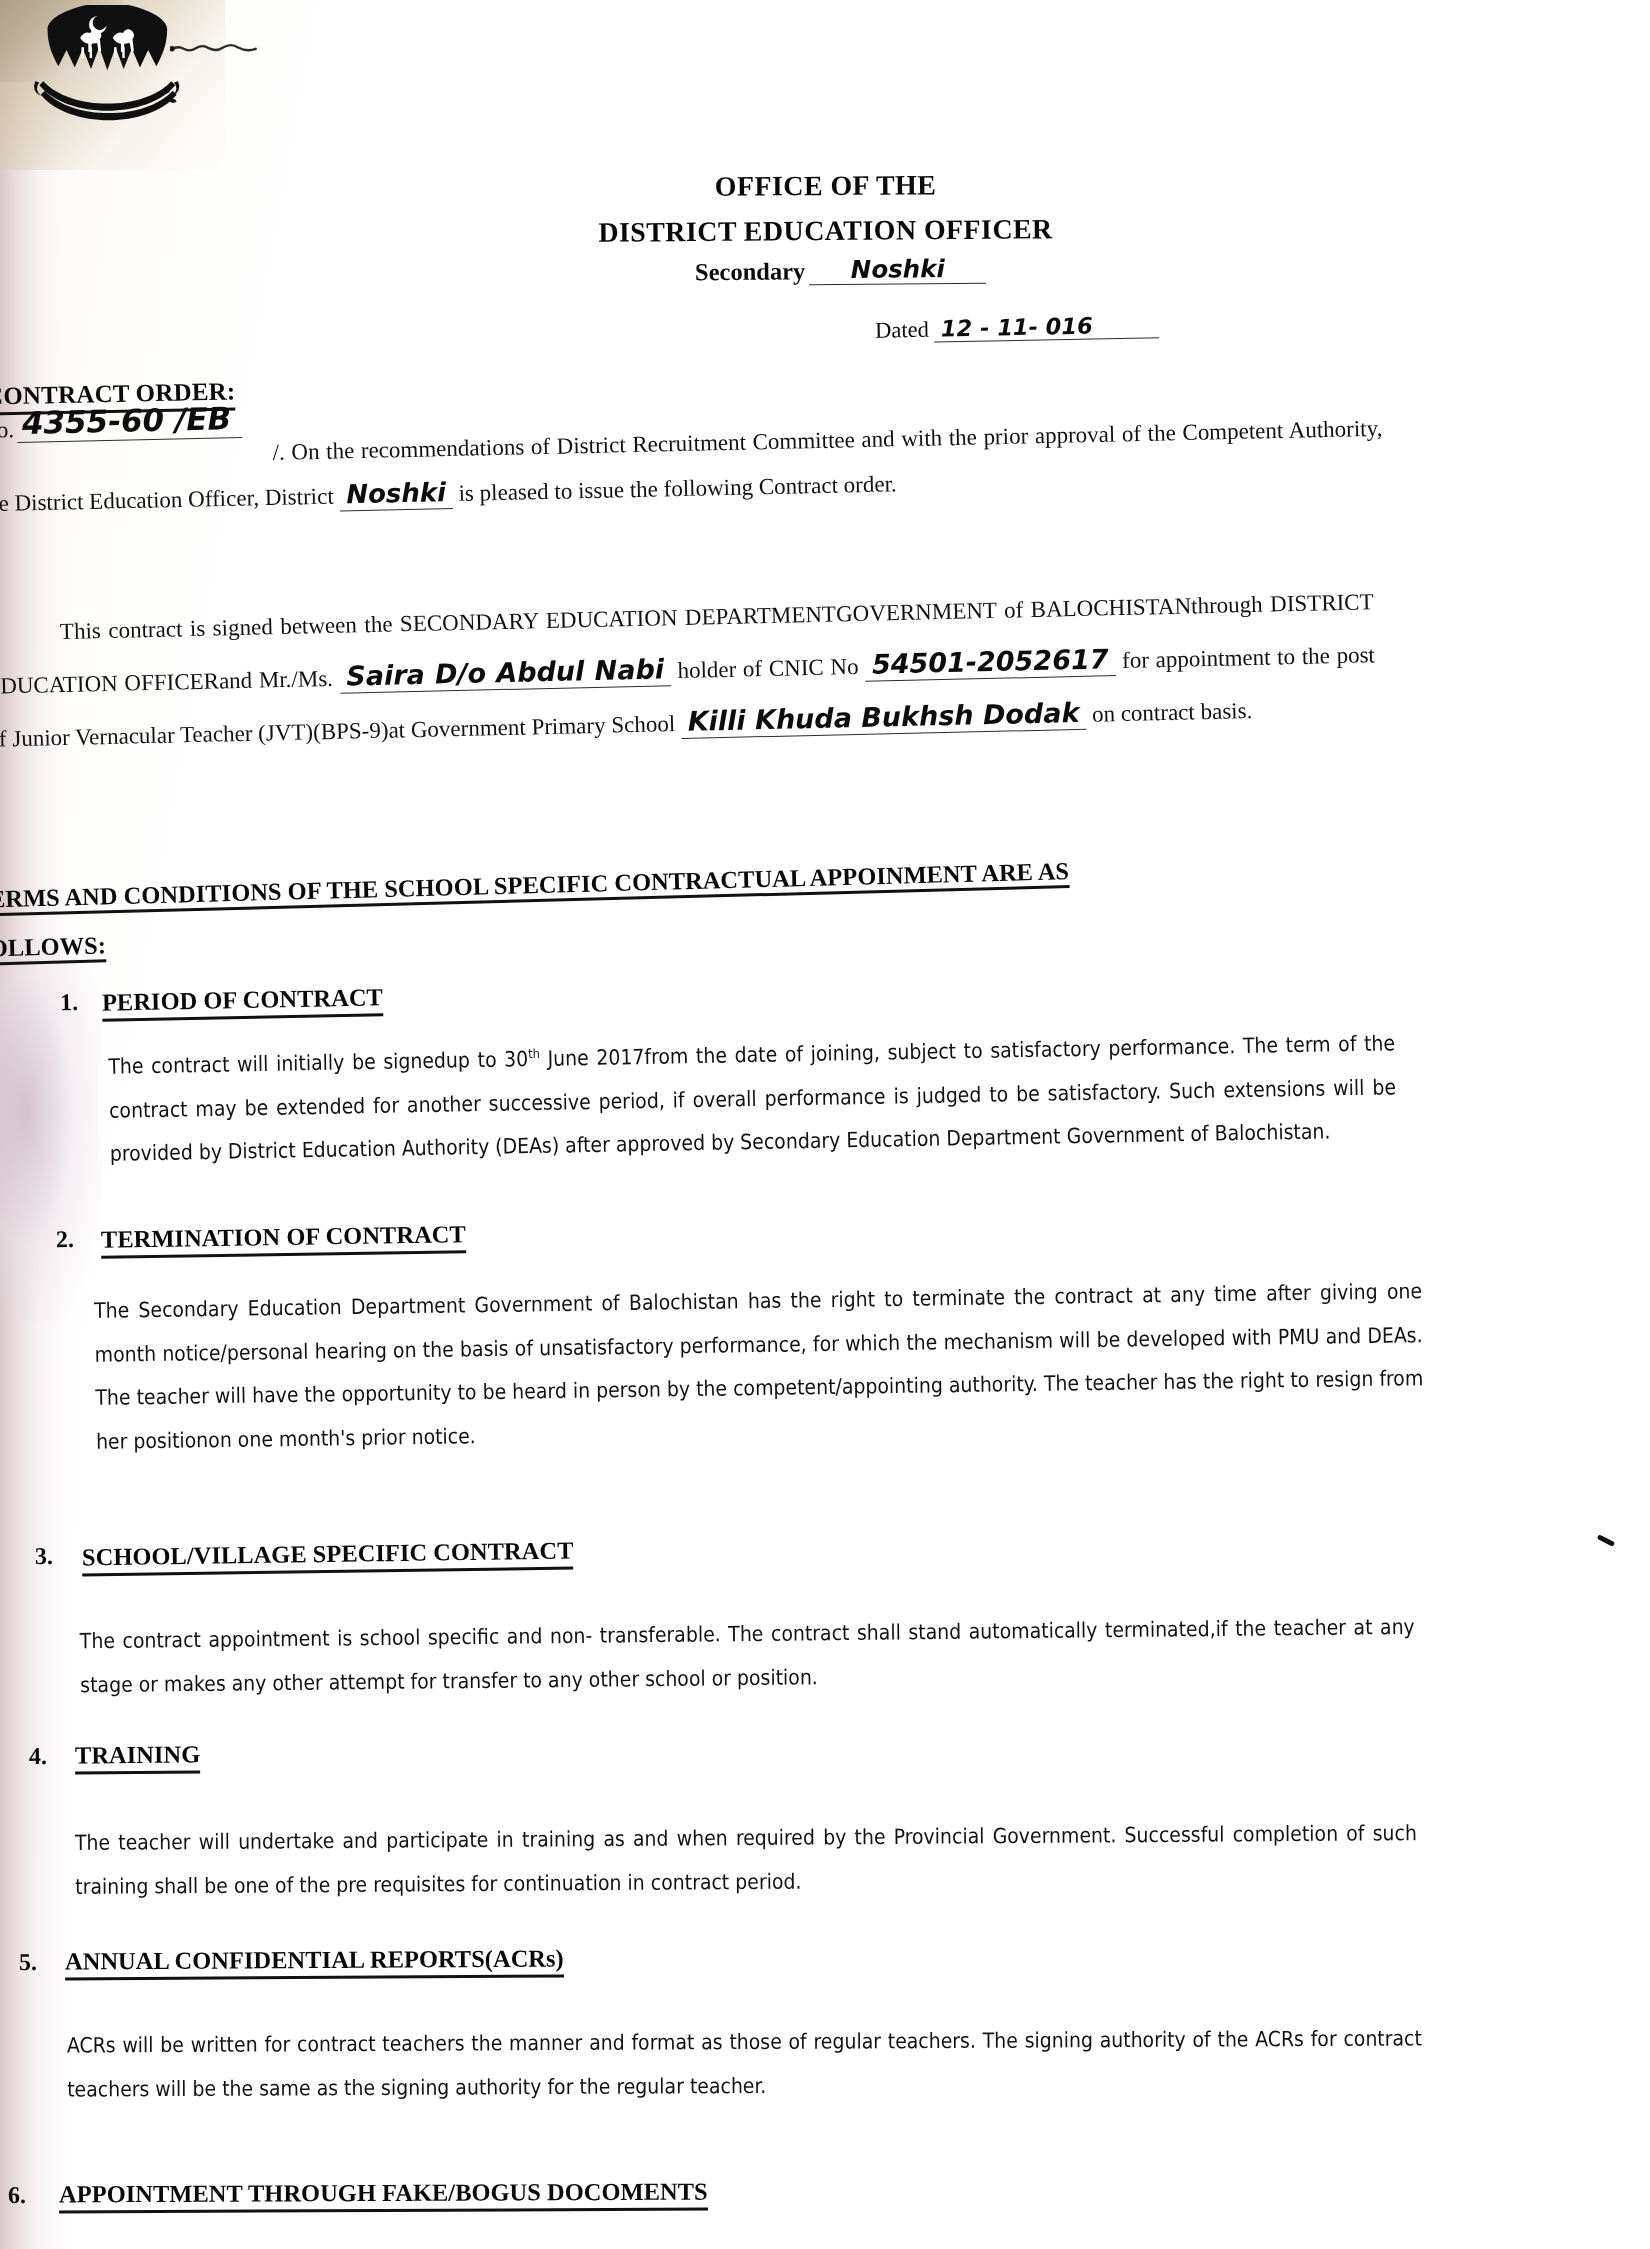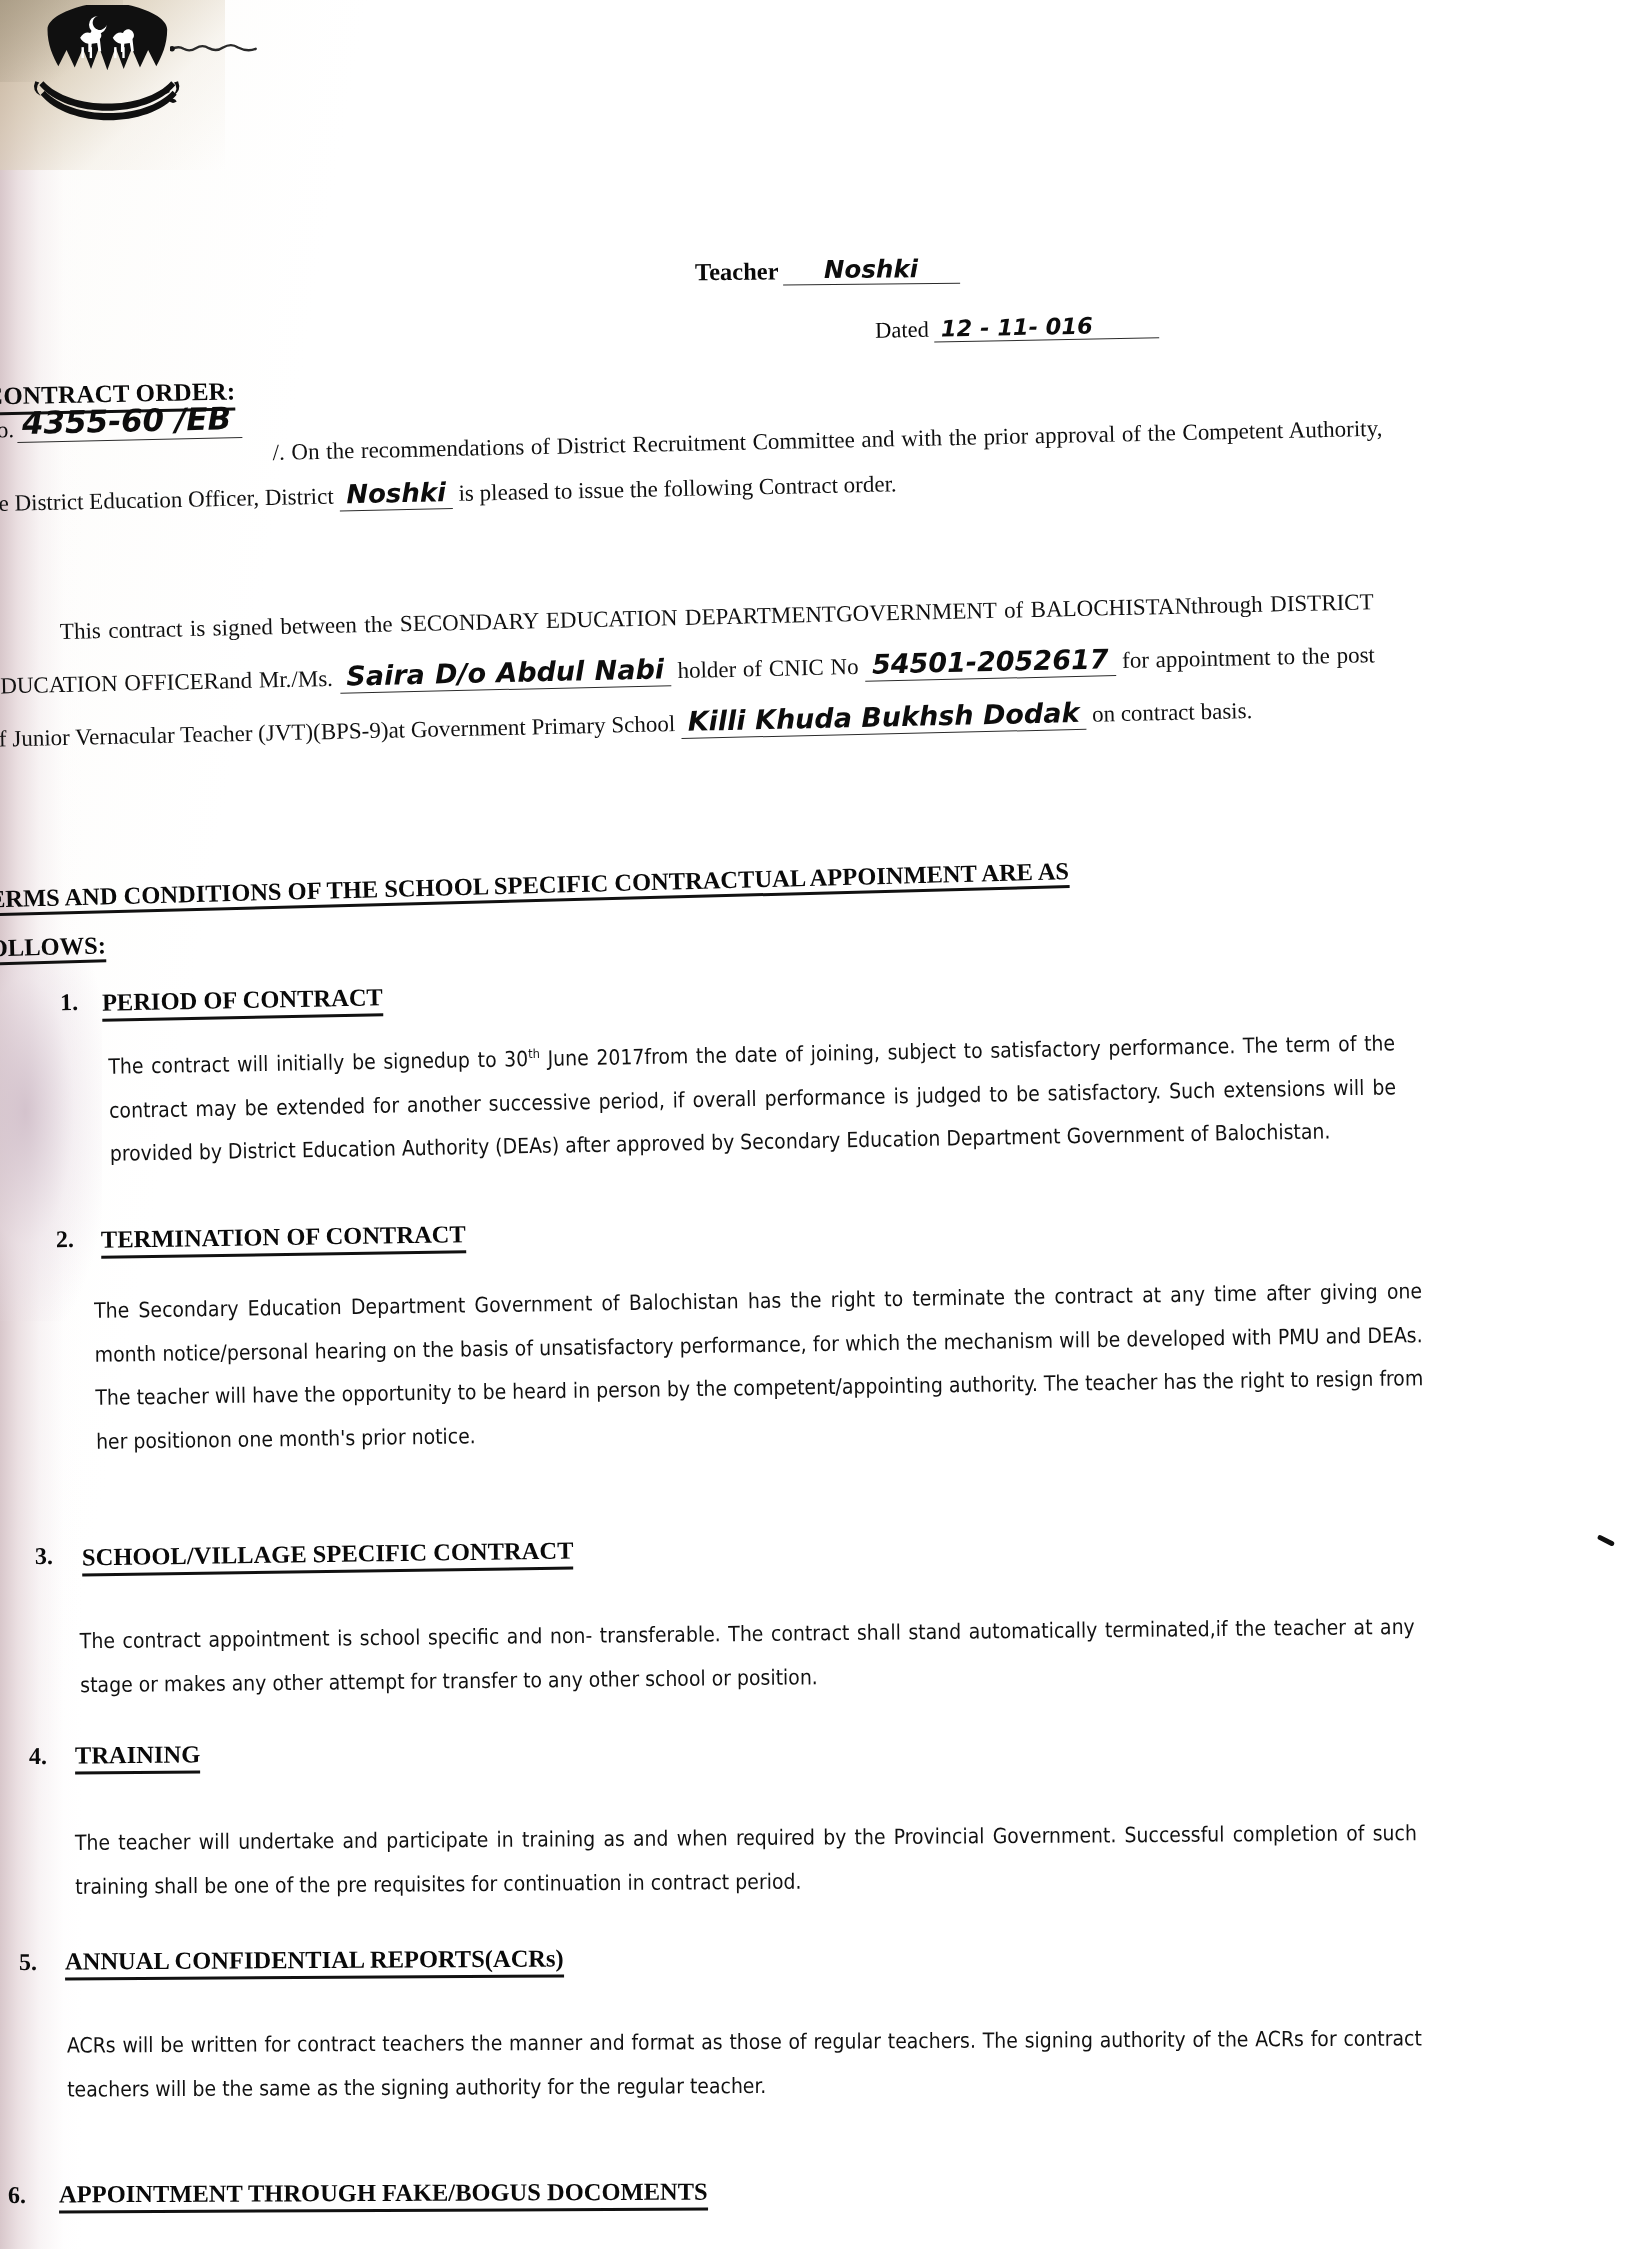--- a/index.html
+++ b/index.html
@@ -237,23 +237,27 @@
     </svg>
   </div>
 
   <div class="hand-scribble">
     <svg viewBox="0 0 150 18" xmlns="http://www.w3.org/2000/svg">
       <path d="M2 11 q10 -6 18 -1 q9 5 18 -1 q10 -6 19 0 q11 6 21 -1 q12 -7 22 0 q14 7 26 2" stroke="#2a2a2a" stroke-width="3.5" fill="none" stroke-linecap="round"></path>
       <circle cx="3" cy="10" r="4" fill="#141414"></circle>
     </svg>
   </div>
 
+  <div class="hdr">
+    <div class="hdr-l1">OFFICE OF THE</div>
+    <div class="hdr-l2">DISTRICT EDUCATION OFFICER</div>
+  </div>
 
   <div class="district-row">
-    <span>Teacher</span>
+    <span>Secondary</span>
     <span class="fill ink" style="min-width:177px;text-align:center;">Noshki</span>
   </div>
 
   <div class="dated-row">
     <span>Dated</span>
     <span class="fill ink" style="min-width:225px;">12 - 11- 016</span>
   </div>
 
   <div class="co-label">CONTRACT ORDER:</div>
 

